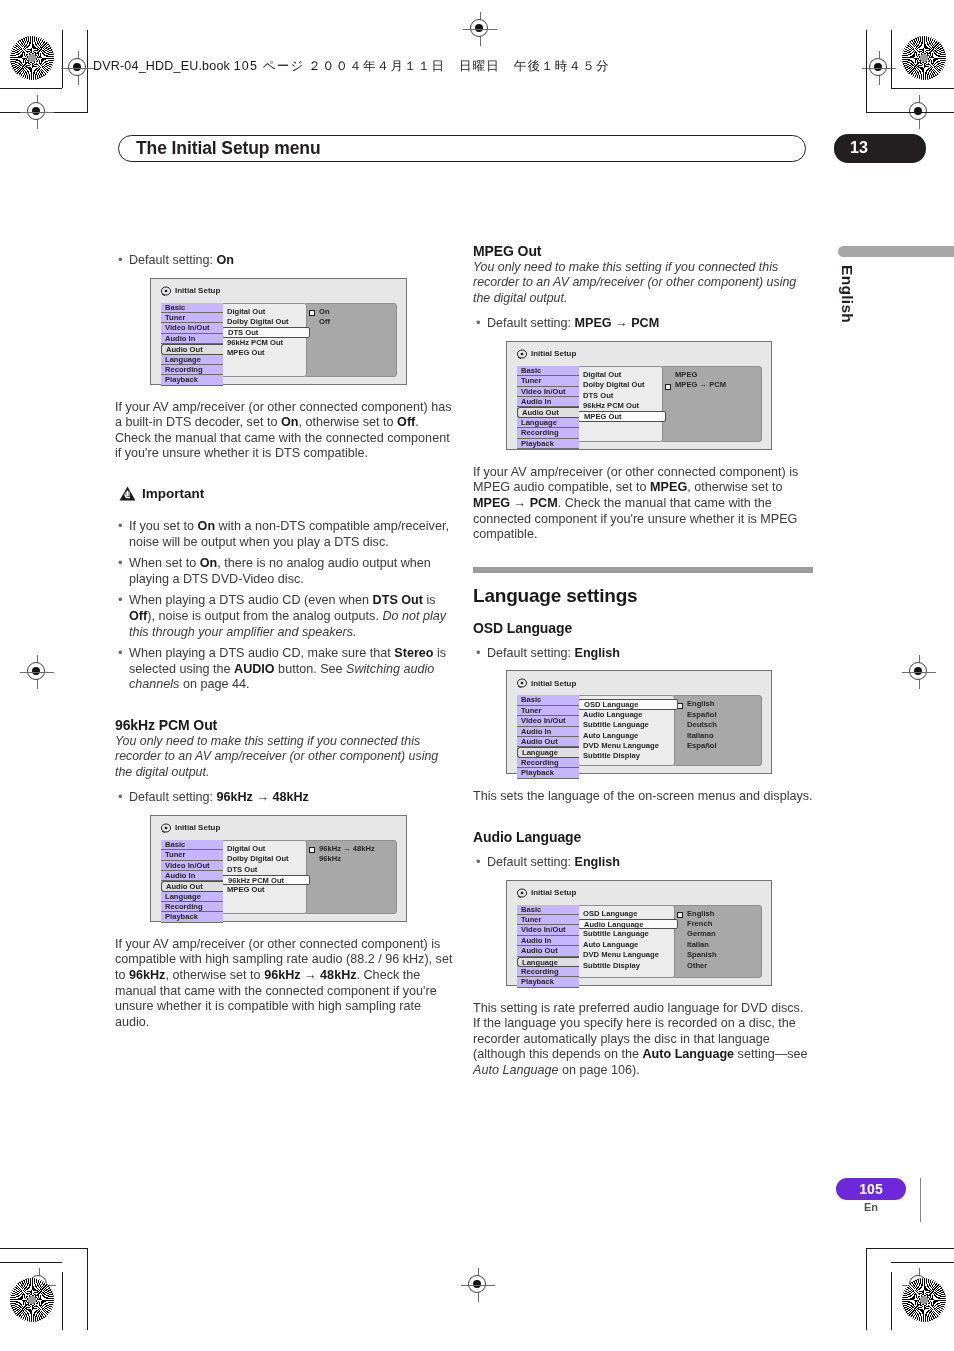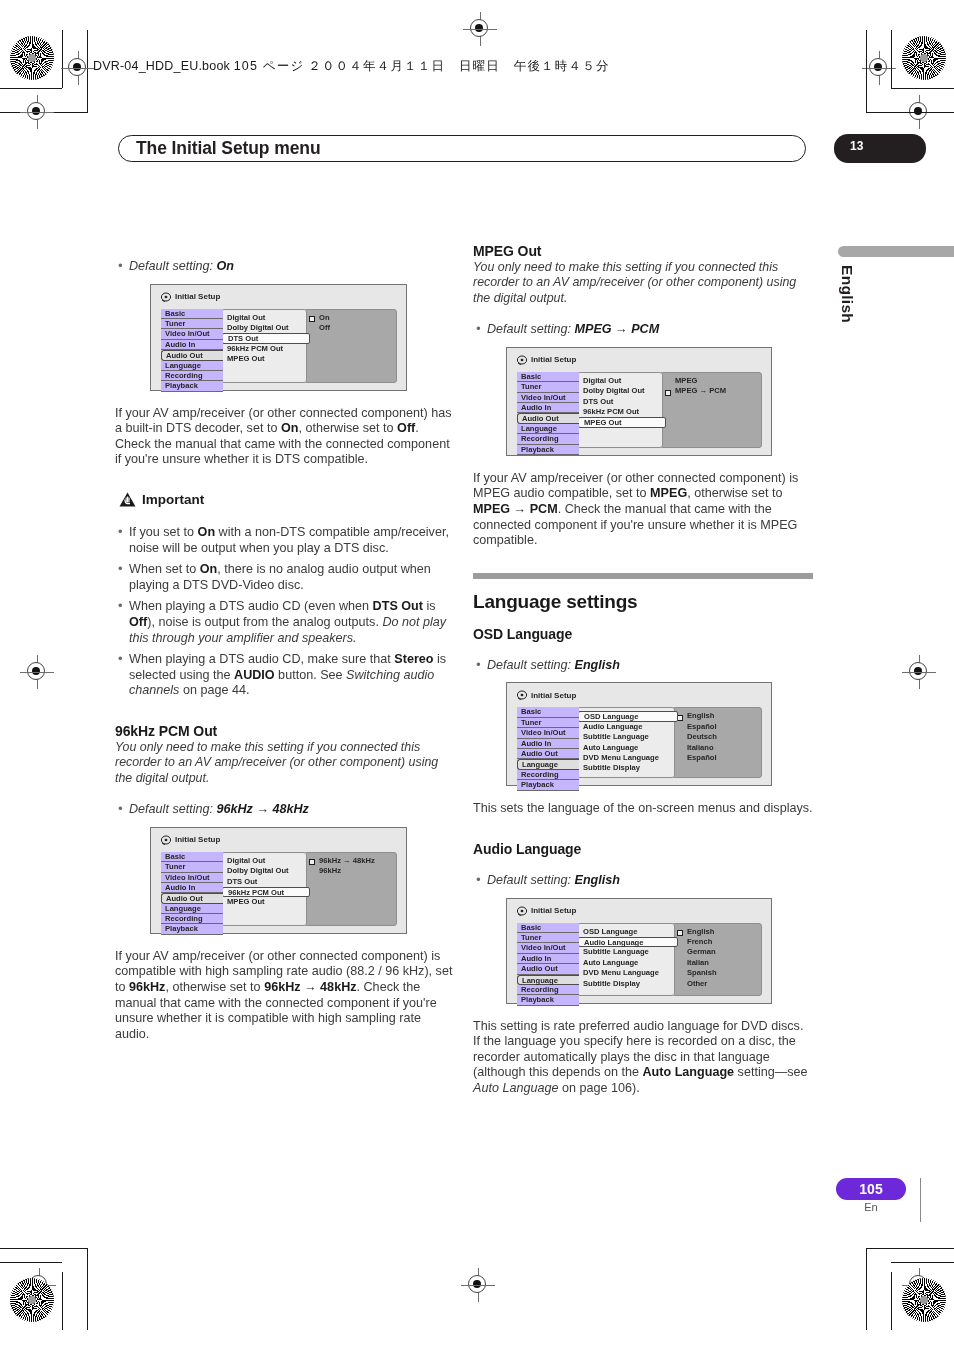--- a/index.html
+++ b/index.html
@@ -95,21 +95,21 @@
     position: absolute;
     left: 834px; top: 134px;
     width: 92px; height: 29px;
     background: #231f20;
     border-radius: 14px 14px 14px 14px;
   }
   .chapter-badge span {
     position: absolute;
     left: 16px; top: 5px;
     color: #fff;
-    font-size: 12px;
+    font-size: 16px;
     font-weight: bold;
   }
 
   
   .lang-tab-bar {
     position: absolute;
     left: 838px; top: 246px;
     width: 116px; height: 11px;
     background: #a7a7a7;
     border-radius: 6px 0 0 6px;
@@ -136,20 +136,21 @@
     text-align:center;
     color:#fff; font-size:14px; font-weight:bold;
   }
   .page-lang {
     position: absolute;
     left: 836px; top: 1201px;
     width: 70px;
     text-align: center;
     font-size: 11px;
     color: #555;
+    font-weight: bold;
   }
   .footer-tick {
     position: absolute;
     left: 920px; top: 1178px;
     width: 1px; height: 44px;
     background: #888;
   }
 
   
   .col { position: absolute; width: 340px; }
@@ -190,21 +191,21 @@
     margin-top: 6px;
   }
   ul.bullets li:first-child { margin-top: 11px; }
   ul.bullets li::before {
     content: "\2022";
     position: absolute;
     left: 3px; top: -1px;
     color: #6a6a6a;
     font-size: 13px;
   }
-  ul.bullets.tight li { margin-top: 16px; font-style: italic; }
+  ul.bullets.tight li { margin-top: 10px; }
 
   .spacer-sm { height: 9px; }
   .spacer-md { height: 15px; }
   .spacer-lg { height: 24px; }
 
   
   .important-head {
     display: flex;
     align-items: center;
     gap: 6px;

